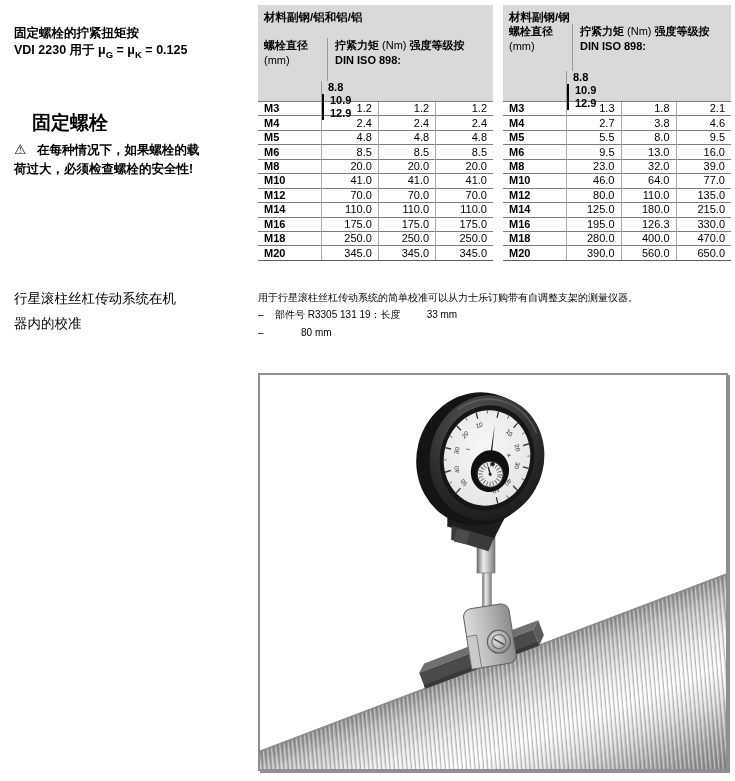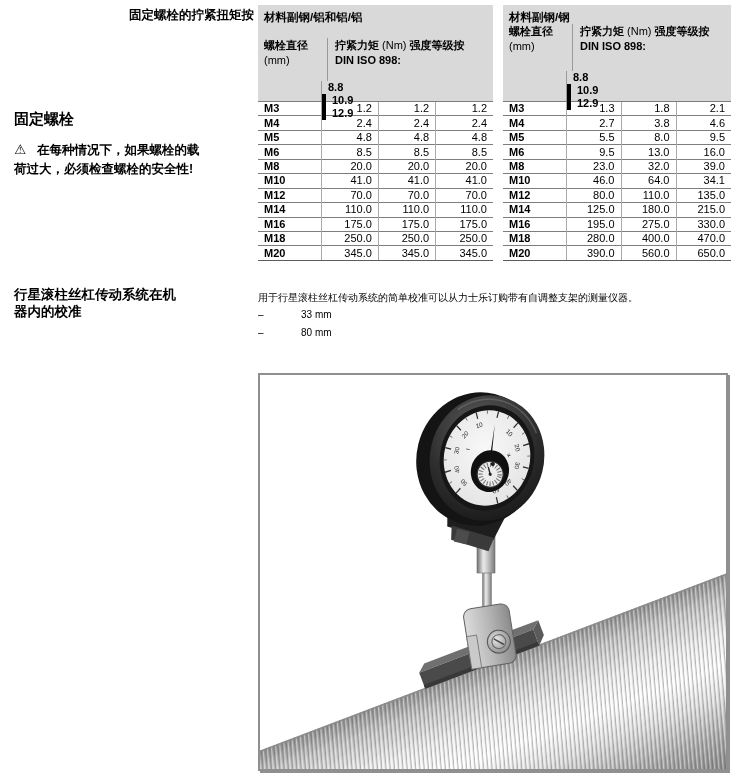--- a/index.html
+++ b/index.html
@@ -4,45 +4,45 @@
 <style>
   html,body{margin:0;padding:0;}
   body{
     width:735px;height:781px;position:relative;background:#ffffff;
     font-family:"Liberation Sans","DejaVu Sans",sans-serif;color:#000;
     overflow:hidden;
   }
   .abs{position:absolute;}
 
   
-  #intro{left:14px;top:7px;width:240px;font-size:12.5px;font-weight:bold;line-height:17px;text-align:right;}
+  #intro{left:14px;top:25px;width:240px;font-size:12.5px;font-weight:bold;line-height:17px;}
   #intro sub{font-size:9.5px;font-weight:bold;}
-  #sec1{left:14px;top:110px;font-size:15px;font-weight:bold;}
+  #sec1{left:32px;top:110px;font-size:19px;font-weight:bold;}
   #warning{left:14px;top:141px;width:198px;font-size:12.5px;font-weight:bold;line-height:18.5px;}
   #warning .tri{font-size:13.5px;margin-right:11px;}
-  #sec2{left:14px;top:286px;width:172px;font-size:13.5px;font-weight:bold;line-height:17px;}
+  #sec2{left:14px;top:286px;width:172px;font-size:13.5px;font-weight:normal;line-height:25px;}
 
   
   .tq{position:absolute;top:5px;font-size:11px;}
   #tq1{left:258px;width:235px;}
   #tq2{left:503px;width:228px;}
   .tq-head{position:relative;height:96px;background:#d9d9d9;}
   .tq-title{position:absolute;top:5px;left:6px;font-weight:bold;font-size:11.5px;white-space:nowrap;}
   .tq-sub{position:absolute;left:0;right:0;display:flex;}
   #tq1 .tq-sub{top:33px;height:43px;}
   #tq2 .tq-sub{top:19px;height:47px;}
   .tq-dia{width:63px;flex:none;padding-left:6px;line-height:14.5px;}
   .tq-dia .b{font-weight:bold;}
   .tq-torq{flex:1;border-left:1px solid #999;padding-left:7px;line-height:14.5px;}
   .tq-torq .b{font-weight:bold;}
   .tq-grades{position:absolute;left:63px;right:0;bottom:0;display:flex;border-left:1px solid #999;align-items:flex-start;flex-direction:column;}
   #tq1 .tq-grades{top:76px;}
   #tq2 .tq-grades{top:66px;}
   .tq-grades span{flex:1;text-align:right;padding:0 6px;font-weight:bold;font-size:11px;line-height:13px;}
-  .tq-grades span + span{border-left:4px solid #000000;}
+  .tq-grades span + span{border-left:2px solid #000000;}
 
   .tq-data{width:100%;border-collapse:collapse;table-layout:fixed;}
   .tq-data col.c0{width:63px;}
   .tq-data td{height:13.45px;line-height:13px;font-size:11px;padding:0 6px;
     border-top:1px solid #7d7d7d;white-space:nowrap;overflow:hidden;}
   .tq-data td.size{font-weight:bold;}
   .tq-data td.val{text-align:right;border-left:1px solid #a9a9a9;}
   .tq-data tr:last-child td{border-bottom:1px solid #5c5c5c;}
 
   
@@ -54,20 +54,21 @@
   
   #figure{left:258px;top:373px;width:466px;height:394px;background:#fff;
     border:2px solid #8f8f8f;box-shadow:2px 2px 0 rgba(70,70,70,.6);}
   #figure svg{display:block;}
 </style>
 </head>
 <body>
 
 <div class="abs" id="intro">
   <div>固定螺栓的拧紧扭矩按</div>
+  <div><span>VDI 2230 用于 μ</span><sub>G</sub><span> = μ</span><sub>K</sub><span> = 0.125</span></div>
 </div>
 
 <div class="abs" id="sec1">固定螺栓</div>
 
 <div class="abs" id="warning"><span class="tri">⚠</span><span>在每种情况下，如果螺栓的载荷过大，必须检查螺栓的安全性!</span></div>
 
 <div class="abs" id="sec2">行星滚柱丝杠传动系统在机器内的校准</div>
 
 <div class="tq" id="tq1">
   <div class="tq-head">
@@ -214,38 +215,38 @@
         <tr>
           <td class="size">M8</td>
           <td class="val">23.0</td>
           <td class="val">32.0</td>
           <td class="val">39.0</td>
         </tr>
         <tr>
           <td class="size">M10</td>
           <td class="val">46.0</td>
           <td class="val">64.0</td>
-          <td class="val">34.1</td>
+          <td class="val">77.0</td>
         </tr>
         <tr>
           <td class="size">M12</td>
           <td class="val">80.0</td>
           <td class="val">110.0</td>
           <td class="val">135.0</td>
         </tr>
         <tr>
           <td class="size">M14</td>
           <td class="val">125.0</td>
           <td class="val">180.0</td>
           <td class="val">215.0</td>
         </tr>
         <tr>
           <td class="size">M16</td>
           <td class="val">195.0</td>
-          <td class="val">275.0</td>
+          <td class="val">126.3</td>
           <td class="val">330.0</td>
         </tr>
         <tr>
           <td class="size">M18</td>
           <td class="val">280.0</td>
           <td class="val">400.0</td>
           <td class="val">470.0</td>
         </tr>
         <tr>
           <td class="size">M20</td>
@@ -254,20 +255,21 @@
           <td class="val">650.0</td>
         </tr>
       </tbody>
   </table>
 </div>
 
 <div class="abs" id="caltext">
   <div>用于行星滚柱丝杠传动系统的简单校准可以从力士乐订购带有自调整支架的测量仪器。</div>
   <div class="bullet">
     <span class="dash">–</span>
+    <span>部件号 R3305 131 19：长度</span>
     <span class="val">33 mm</span>
   </div>
   <div class="bullet">
     <span class="dash">–</span>
     <span class="val">80 mm</span>
   </div>
 </div>
 
 <div class="abs" id="figure">
 <svg width="466" height="394" viewBox="0 0 466 394">

